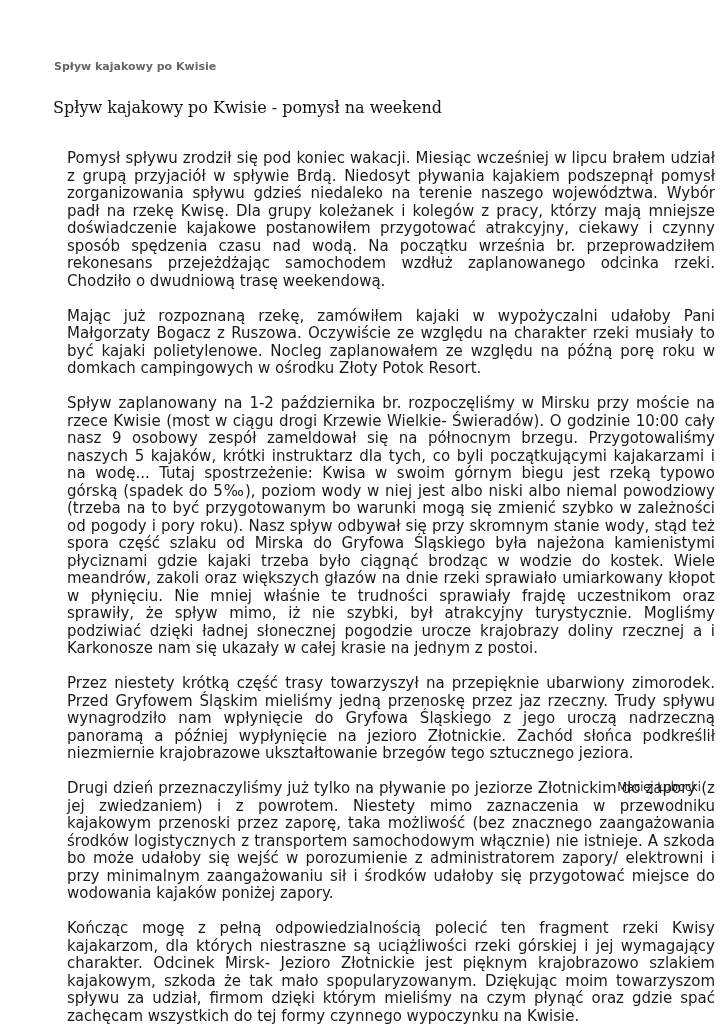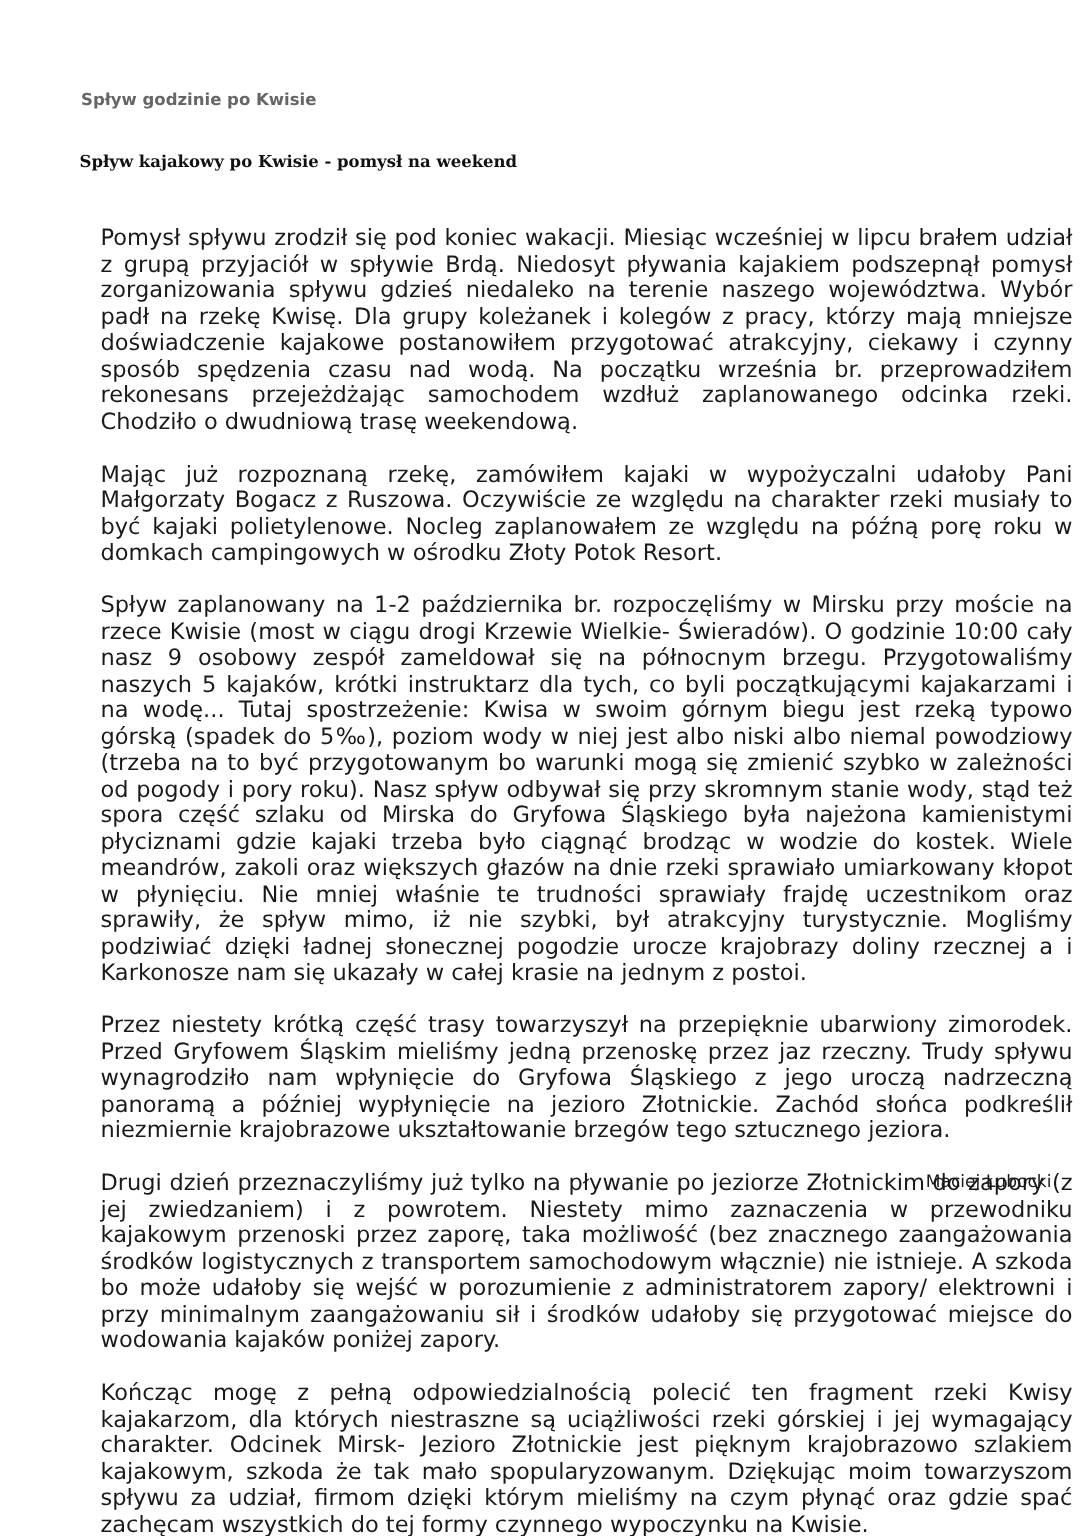--- a/index.html
+++ b/index.html
@@ -23,22 +23,22 @@
       font-size: 11px;
       color: #666666;
       line-height: 14px;
     }
     .article-title {
       position: absolute;
       left: 53px;
       top: 100px;
       margin: 0;
       font-family: "DejaVu Serif", serif;
-      font-weight: bold;
-      font-size: 11px;
+      font-weight: normal;
+      font-size: 16px;
       color: #111111;
       line-height: 16px;
     }
     .article-body {
       position: absolute;
       left: 67px;
       top: 150px;
       width: 648px;
       font-family: "DejaVu Sans", sans-serif;
       font-size: 15px;
@@ -55,21 +55,21 @@
       top: 779px;
       font-family: "DejaVu Sans", sans-serif;
       font-size: 11.4px;
       line-height: 16px;
       color: #1a1a1a;
     }
   </style>
 </head>
 <body>
 
-<div class="site-header">Spływ godzinie po Kwisie</div>
+<div class="site-header">Spływ kajakowy po Kwisie</div>
 
 <h1 class="article-title">Spływ kajakowy po Kwisie - pomysł na weekend</h1>
 
 <div class="article-body">
   <p>Pomysł spływu zrodził się pod koniec wakacji. Miesiąc wcześniej w lipcu brałem udział z grupą przyjaciół w spływie Brdą. Niedosyt pływania kajakiem podszepnął pomysł zorganizowania spływu gdzieś niedaleko na terenie naszego województwa. Wybór padł na rzekę Kwisę. Dla grupy koleżanek i kolegów z pracy, którzy mają mniejsze doświadczenie kajakowe postanowiłem przygotować atrakcyjny, ciekawy i czynny sposób spędzenia czasu nad wodą. Na początku września br. przeprowadziłem rekonesans przejeżdżając samochodem wzdłuż zaplanowanego odcinka rzeki. Chodziło o dwudniową trasę weekendową.</p>
   <p>Mając już rozpoznaną rzekę, zamówiłem kajaki w wypożyczalni udałoby Pani Małgorzaty Bogacz z Ruszowa. Oczywiście ze względu na charakter rzeki musiały to być kajaki polietylenowe. Nocleg zaplanowałem ze względu na późną porę roku w domkach campingowych w ośrodku Złoty Potok Resort.</p>
   <p>Spływ zaplanowany na 1-2 października br. rozpoczęliśmy w Mirsku przy moście na rzece Kwisie (most w ciągu drogi Krzewie Wielkie- Świeradów). O godzinie 10:00 cały nasz 9 osobowy zespół zameldował się na północnym brzegu. Przygotowaliśmy naszych 5 kajaków, krótki instruktarz dla tych, co byli początkującymi kajakarzami i na wodę... Tutaj spostrzeżenie: Kwisa w swoim górnym biegu jest rzeką typowo górską (spadek do 5‰), poziom wody w niej jest albo niski albo niemal powodziowy (trzeba na to być przygotowanym bo warunki mogą się zmienić szybko w zależności od pogody i pory roku). Nasz spływ odbywał się przy skromnym stanie wody, stąd też spora część szlaku od Mirska do Gryfowa Śląskiego była najeżona kamienistymi płyciznami gdzie kajaki trzeba było ciągnąć brodząc w wodzie do kostek. Wiele meandrów, zakoli oraz większych głazów na dnie rzeki sprawiało umiarkowany kłopot w płynięciu. Nie mniej właśnie te trudności sprawiały frajdę uczestnikom oraz sprawiły, że spływ mimo, iż nie szybki, był atrakcyjny turystycznie. Mogliśmy podziwiać dzięki ładnej słonecznej pogodzie urocze krajobrazy doliny rzecznej a i Karkonosze nam się ukazały w całej krasie na jednym z postoi.</p>
   <p>Przez niestety krótką część trasy towarzyszył na przepięknie ubarwiony zimorodek. Przed Gryfowem Śląskim mieliśmy jedną przenoskę przez jaz rzeczny. Trudy spływu wynagrodziło nam wpłynięcie do Gryfowa Śląskiego z jego uroczą nadrzeczną panoramą a później wypłynięcie na jezioro Złotnickie. Zachód słońca podkreślił niezmiernie krajobrazowe ukształtowanie brzegów tego sztucznego jeziora.</p>
   <p>Drugi dzień przeznaczyliśmy już tylko na pływanie po jeziorze Złotnickim do zapory (z jej zwiedzaniem) i z powrotem. Niestety mimo zaznaczenia w przewodniku kajakowym przenoski przez zaporę, taka możliwość (bez znacznego zaangażowania środków logistycznych z transportem samochodowym włącznie) nie istnieje. A szkoda bo może udałoby się wejść w porozumienie z administratorem zapory/ elektrowni i przy minimalnym zaangażowaniu sił i środków udałoby się przygotować miejsce do wodowania kajaków poniżej zapory.</p>
   <p>Kończąc mogę z pełną odpowiedzialnością polecić ten fragment rzeki Kwisy kajakarzom, dla których niestraszne są uciążliwości rzeki górskiej i jej wymagający charakter. Odcinek Mirsk- Jezioro Złotnickie jest pięknym krajobrazowo szlakiem kajakowym, szkoda że tak mało spopularyzowanym. Dziękując moim towarzyszom spływu za udział, firmom dzięki którym mieliśmy na czym płynąć oraz gdzie spać zachęcam wszystkich do tej formy czynnego wypoczynku na Kwisie.</p>

